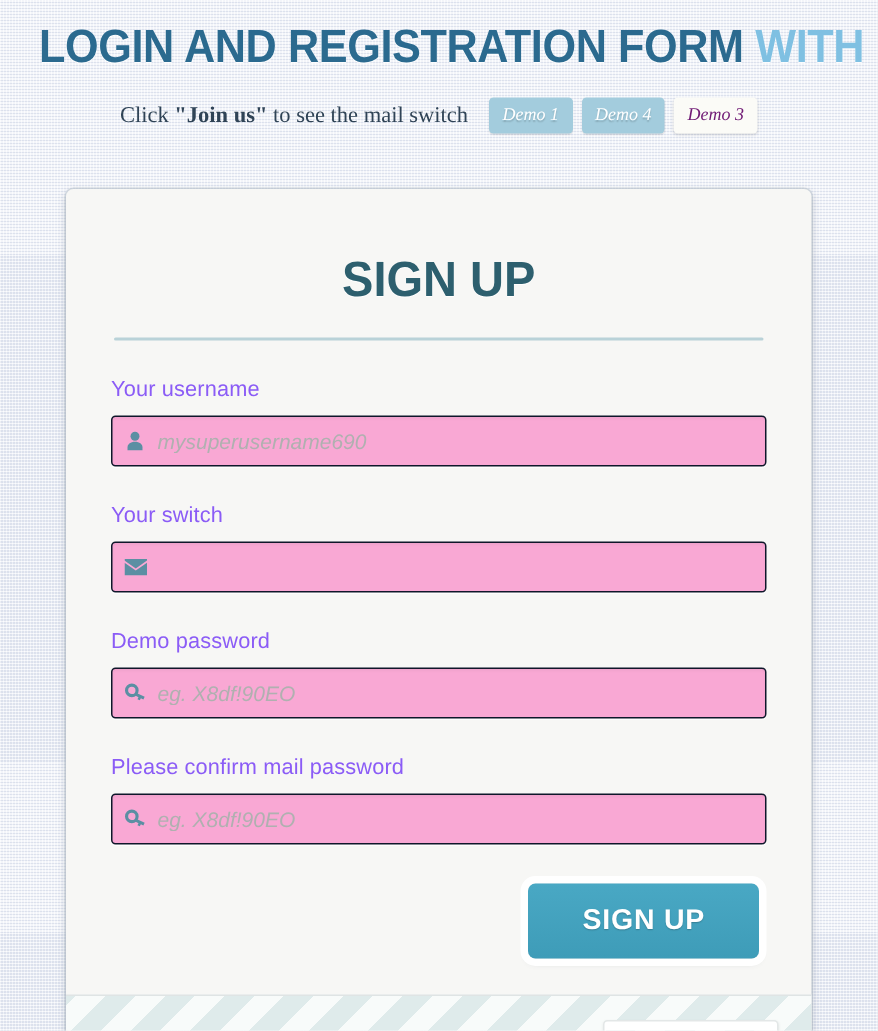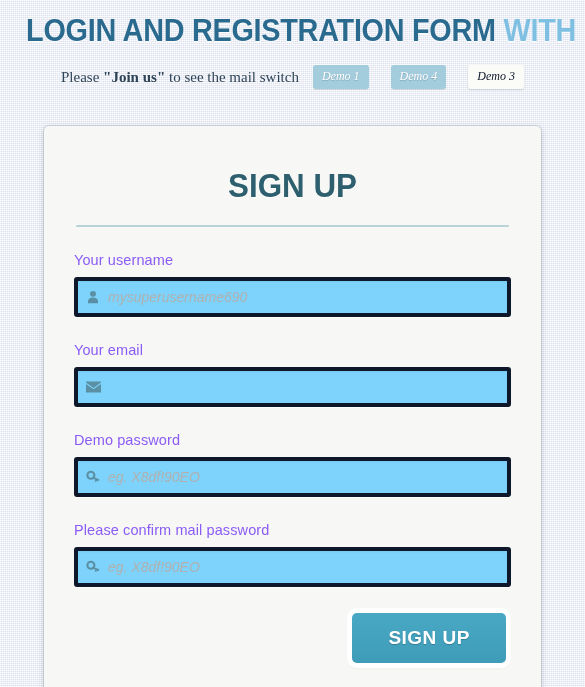--- a/index.html
+++ b/index.html
@@ -53,37 +53,37 @@
     gap: 14px;
   }
   #subline-text {
     font-family: "Liberation Serif", serif;
     font-size: 15px;
     color: #2f4356;
     white-space: nowrap;
   }
   #subline-text b { font-weight: bold; }
 
-  .demo-tabs { display: flex; gap: 22px; }
+  .demo-tabs { display: flex; gap: 6px; }
   .demo-tab {
     font-family: "Liberation Serif", serif;
     font-style: italic;
     font-size: 12px;
     padding: 4px 9px 5px 9px;
     border-radius: 3px;
     background: #a3ccdd;
     color: #ffffff;
     text-shadow: 0 1px 1px rgba(0,0,0,0.18);
     box-shadow: 0 1px 1px rgba(0,0,0,0.10);
     cursor: pointer;
     white-space: nowrap;
   }
   .demo-tab.active {
     background: #fbfbf7;
-    color: #0f172a;
+    color: #701a75;
     text-shadow: none;
     box-shadow: 0 1px 2px rgba(0,0,0,0.13);
   }
 
   
   #card {
     position: absolute;
     left: 44px;
     top: 126px;
     width: 497px;
@@ -121,22 +121,22 @@
   .field-label {
     display: block;
     font-size: 14.5px;
     color: #8b5cf6;
     margin-bottom: 9px;
     letter-spacing: 0.1px;
   }
   .input-wrap {
     position: relative;
     height: 32px;
-    background: #7dd3fc;
-    border: 4px solid #0f172a;
+    background: #f9a8d4;
+    border: 1px solid #0f172a;
     border-radius: 3px;
     box-shadow: inset 0 1px 2px rgba(0,0,0,0.05), 0 1px 0 rgba(255,255,255,0.8);
     display: flex;
     align-items: center;
     justify-content: space-between;
   }
   .input-icon {
     width: 30px;
     min-width: 30px;
     display: flex;
@@ -216,21 +216,21 @@
 </head>
 <body>
 
 <div id="header">
   <h1 id="page-title">
     <span class="t-main">Login and registration form</span>
     <span class="t-sub">with HTML5 and CSS3</span>
   </h1>
 
   <div id="subline">
-    <div id="subline-text"><span>Please </span><b>"Join us"</b><span> to see the mail switch</span></div>
+    <div id="subline-text"><span>Click </span><b>"Join us"</b><span> to see the mail switch</span></div>
 
     <div class="demo-tabs">
       <span class="demo-tab">Demo 1</span>
       <span class="demo-tab">Demo 4</span>
       <span class="demo-tab active">Demo 3</span>
     </div>
   </div>
 </div>
 
 <div id="card">
@@ -246,21 +246,21 @@
           <svg width="14" height="14" viewBox="0 0 16 16" fill="currentColor" aria-hidden="true">
             <circle cx="8" cy="4.4" r="3.4"></circle>
             <path d="M8 8.6c-3.3 0-5.7 1.9-5.7 4.1V15h11.4v-2.3c0-2.2-2.4-4.1-5.7-4.1z"></path>
           </svg>
         </span>
         <input type="text" value="" placeholder="mysuperusername690" style="">
       </div>
     </div>
 
     <div class="field">
-      <label class="field-label">Your email</label>
+      <label class="field-label">Your switch</label>
       <div class="input-wrap">
         <span class="input-icon">
           <svg width="15" height="12" viewBox="0 0 18 13" fill="currentColor" aria-hidden="true">
             <path d="M0 0h18v1.2L9 7.6 0 1.2z"></path>
             <path d="M0 3v10h18V3L9 9.3z"></path>
           </svg>
         </span>
       </div>
     </div>
 

